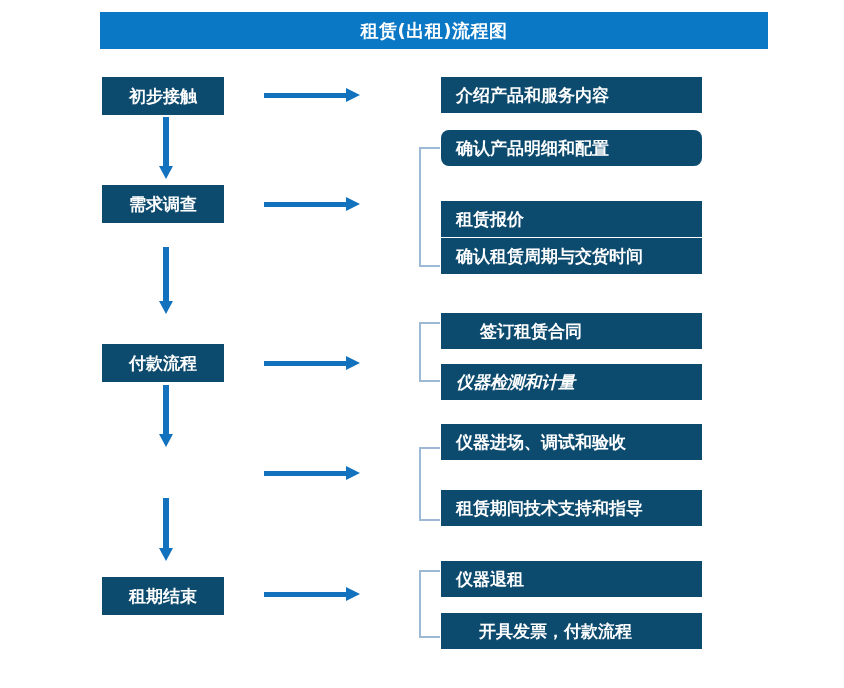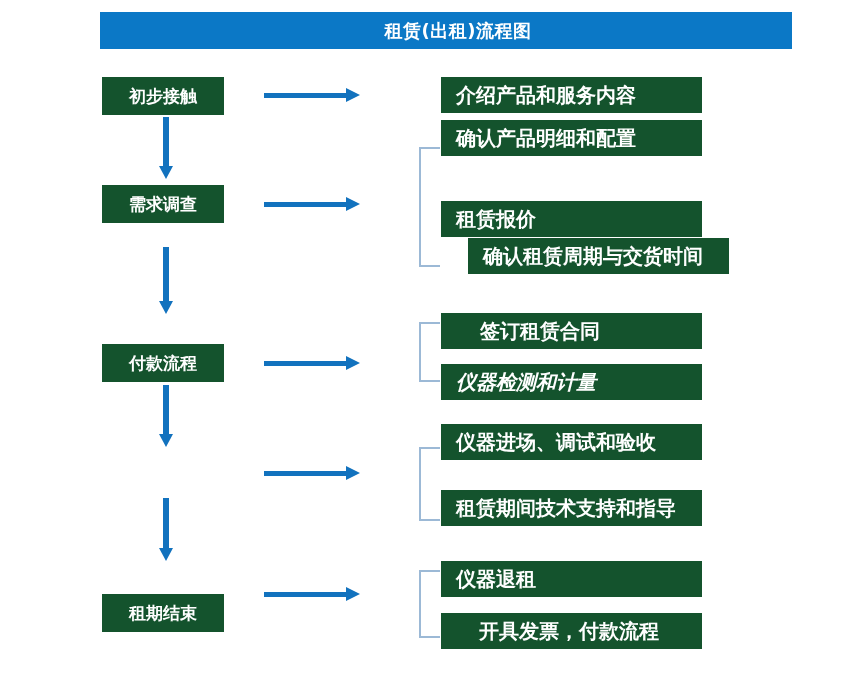--- a/index.html
+++ b/index.html
@@ -29,45 +29,44 @@
     width: 668px;
     height: 37px;
     background: #0B78C6;
     color: #ffffff;
     font-size: 18px;
     font-weight: bold;
     display: flex;
     align-items: center;
     justify-content: center;
     letter-spacing: 0.5px;
-    padding-left: 24px;
   }
 
   
   .box {
     position: absolute;
-    background: #14532d;
+    background: #0c4a6e;
     color: #ffffff;
     font-weight: bold;
     display: flex;
     align-items: center;
     box-sizing: border-box;
   }
   .box-left {
     left: 102px;
     width: 122px;
     height: 38px;
     font-size: 17px;
     justify-content: center;
   }
   .box-right {
     left: 441px;
     width: 261px;
     height: 36px;
-    font-size: 20px;
+    font-size: 17px;
     justify-content: flex-start;
     padding-left: 15px;
   }
 
   
   .h-arrow {
     position: absolute;
     left: 264px;
     width: 96px;
     height: 16px;
@@ -150,25 +149,25 @@
 
   <div class="box box-left" style="top:185px;">需求调查</div>
 
   <div class="h-arrow" style="top:196px;">
     <div class="shaft"></div>
     <div class="head"></div>
   </div>
 
   <div class="bracket" style="top:147px; height:120px;"></div>
 
-  <div class="box box-right" style="top:120px;">确认产品明细和配置</div>
+  <div class="box box-right" style="top:130px;border-radius:8px;">确认产品明细和配置</div>
 
   <div class="box box-right" style="top:186px;margin-top:15px;">租赁报价</div>
 
-  <div class="box box-right" style="top:238px;margin-left:27px;">确认租赁周期与交货时间</div>
+  <div class="box box-right" style="top:238px;">确认租赁周期与交货时间</div>
 
   <div class="v-arrow" style="top:247px; height:67px;">
     <div class="shaft"></div>
     <div class="head"></div>
   </div>
 
   <div class="box box-left" style="top:344px;">付款流程</div>
 
   <div class="h-arrow" style="top:355px;">
     <div class="shaft"></div>
@@ -196,21 +195,21 @@
 
   <div class="box box-right" style="top:424px;">仪器进场、调试和验收</div>
 
   <div class="box box-right" style="top:490px;">租赁期间技术支持和指导</div>
 
   <div class="v-arrow" style="top:498px; height:63px;">
     <div class="shaft"></div>
     <div class="head"></div>
   </div>
 
-  <div class="box box-left" style="top:594px;">租期结束</div>
+  <div class="box box-left" style="top:577px;">租期结束</div>
 
   <div class="h-arrow" style="top:586px;">
     <div class="shaft"></div>
     <div class="head"></div>
   </div>
 
   <div class="bracket" style="top:570px; height:68px;"></div>
 
   <div class="box box-right" style="top:561px;">仪器退租</div>
 

